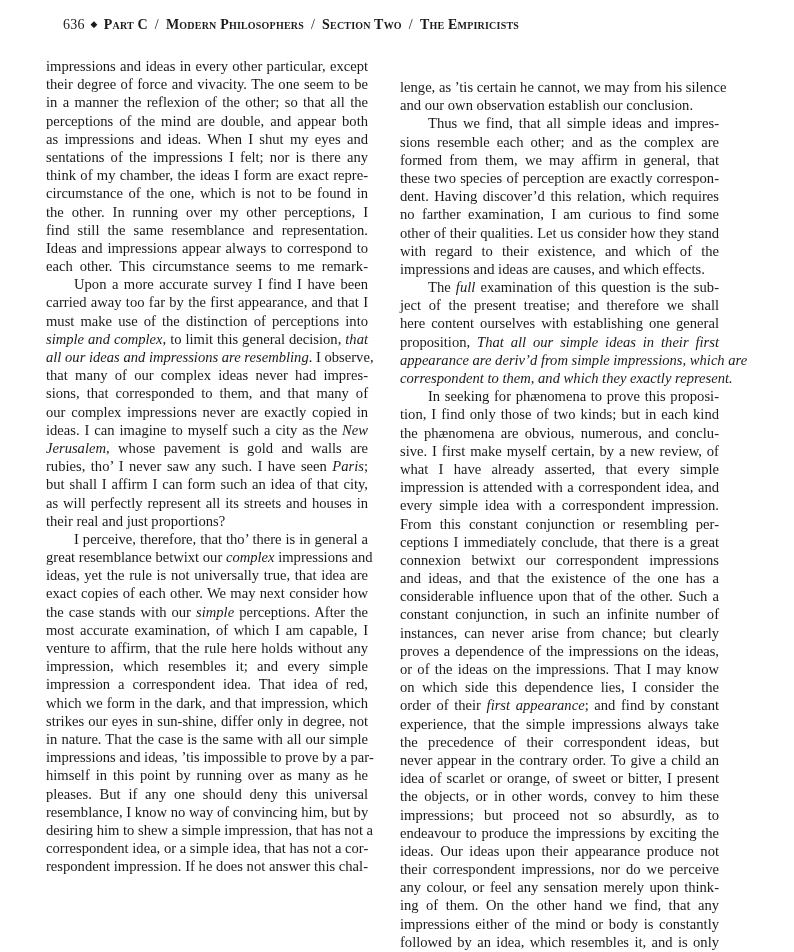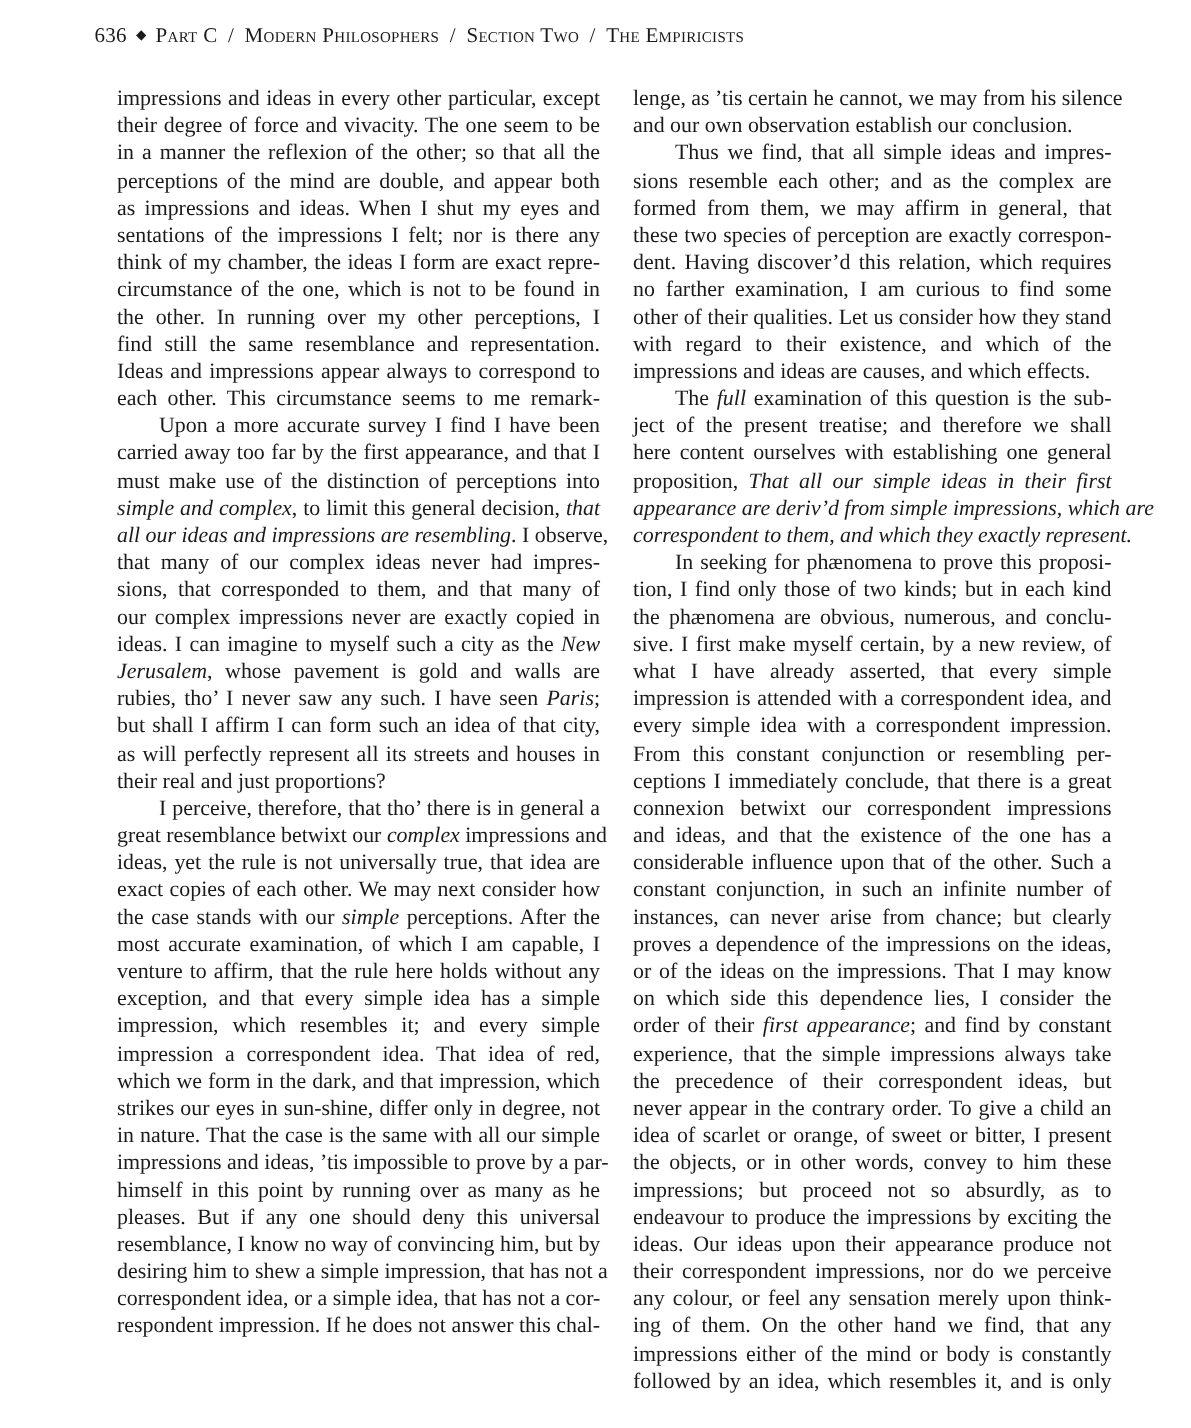--- a/index.html
+++ b/index.html
@@ -1,23 +1,23 @@
 <!DOCTYPE html>
 <html><head>
 <meta charset="utf-8">
 <style>
   html, body { margin: 0; padding: 0; background: #ffffff; }
   body { width: 794px; height: 952px; position: relative; overflow: hidden; color: #1a1a1a; font-family: "DejaVu Serif", "Liberation Serif", serif; }
   .header { position: absolute; left: 63px; top: 17px; font-size: 14px; letter-spacing: 0.2px; white-space: nowrap; font-family: "Liberation Serif", serif; }
-  .header .sc { font-variant: small-caps; }
+  .header .sc { font-variant: small-caps; font-weight: bold; }
   .header .orn { display: inline-block; font-size: 9px; margin: 0 6px; position: relative; top: -2px; }
   .header .sep { margin: 0 7px; }
   .col { position: absolute; top: 57px; width: 322px; font-family: "Liberation Serif", serif; font-size: 14.6px; line-height: 18.2px; }
-  .col.left { left: 78px; }
-  .col.right { left: 422px; width: 319px; }
+  .col.left { left: 46px; }
+  .col.right { left: 400px; width: 319px; margin-top: 21px; }
   .line { display: block; height: 18.2px; white-space: nowrap; text-align: justify; text-align-last: justify; }
   .line.last { text-align-last: left; }
   .line.indent { padding-left: 28px; }
   .it { font-style: italic; }
 </style>
 </head>
 <body>
 
 <div class="header">
   <span>636</span><span class="orn">◆</span><span class="sc">Part C</span><span class="sep">/</span><span class="sc">Modern Philosophers</span><span class="sep">/</span><span class="sc">Section Two</span><span class="sep">/</span><span class="sc">The Empiricists</span>
@@ -50,21 +50,20 @@
     <span class="line">but shall I affirm I can form such an idea of that city,</span>
     <span class="line">as will perfectly represent all its streets and houses in</span>
     <span class="line last">their real and just proportions?</span>
     <span class="line indent">I perceive, therefore, that tho’ there is in general a</span>
     <span class="line"><span>great resemblance betwixt our </span><span class="it">complex</span><span> impressions and</span></span>
     <span class="line">ideas, yet the rule is not universally true, that idea are</span>
     <span class="line">exact copies of each other. We may next consider how</span>
     <span class="line"><span>the case stands with our </span><span class="it">simple</span><span> perceptions. After the</span></span>
     <span class="line">most accurate examination, of which I am capable, I</span>
     <span class="line">venture to affirm, that the rule here holds without any</span>
-    <span class="line">exception, and that every simple idea has a simple</span>
     <span class="line">impression, which resembles it; and every simple</span>
     <span class="line">impression a correspondent idea. That idea of red,</span>
     <span class="line">which we form in the dark, and that impression, which</span>
     <span class="line">strikes our eyes in sun-shine, differ only in degree, not</span>
     <span class="line">in nature. That the case is the same with all our simple</span>
     <span class="line">impressions and ideas, ’tis impossible to prove by a par-</span>
     <span class="line">himself in this point by running over as many as he</span>
     <span class="line">pleases. But if any one should deny this universal</span>
     <span class="line">resemblance, I know no way of convincing him, but by</span>
     <span class="line">desiring him to shew a simple impression, that has not a</span>

